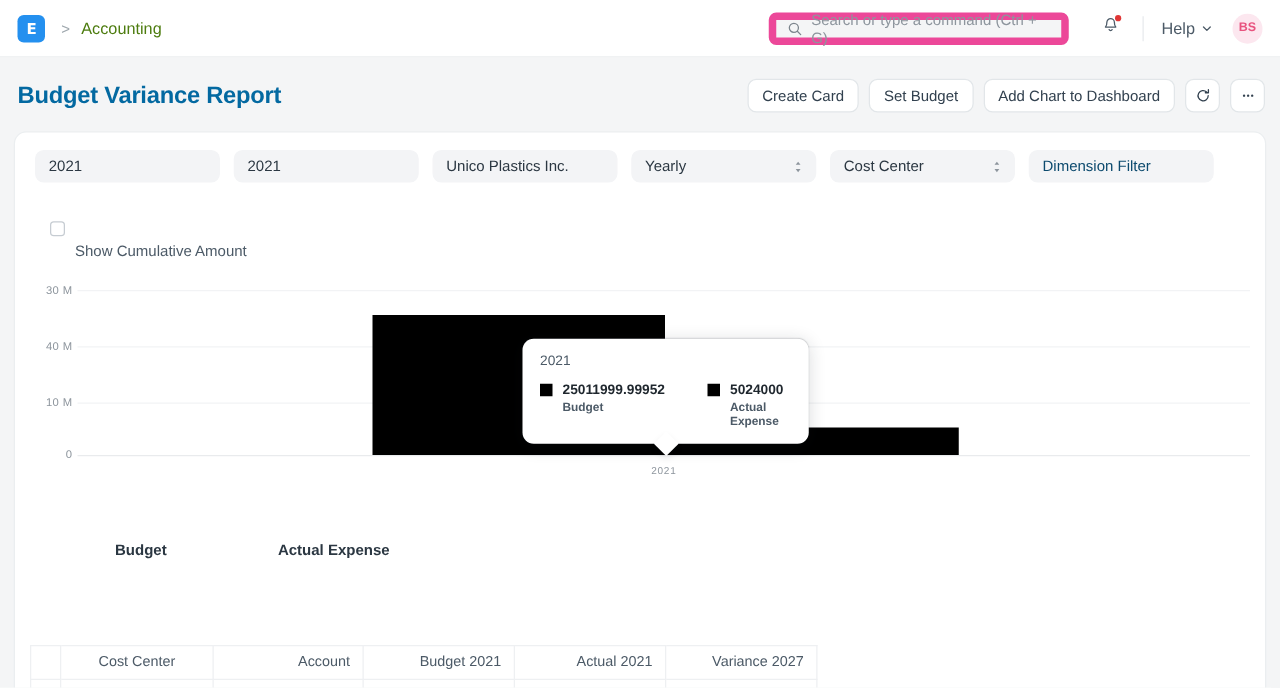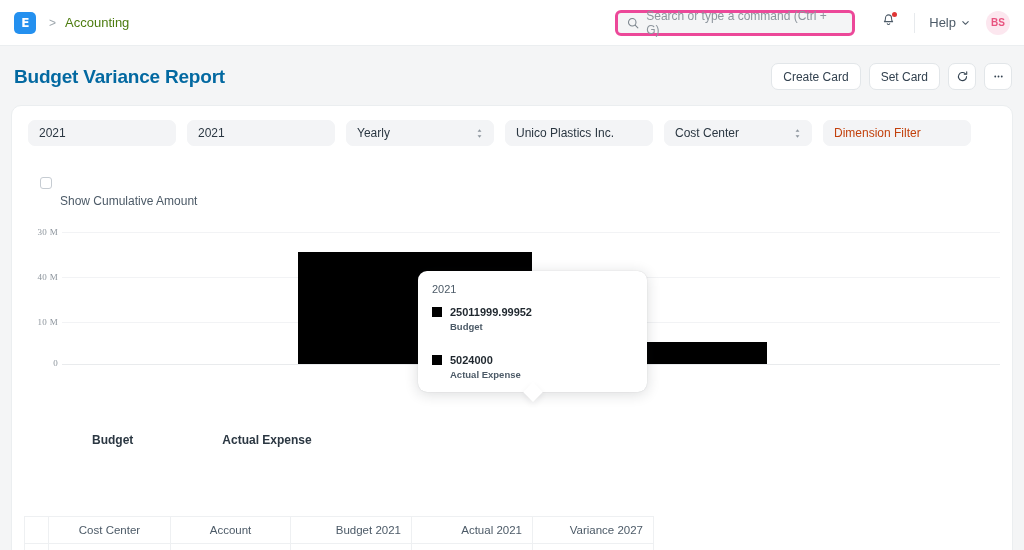--- a/index.html
+++ b/index.html
@@ -23,21 +23,21 @@
     background: #2490ef; color: #fff;
     display: flex; align-items: center; justify-content: center;
     font-size: 12px; font-weight: 700; letter-spacing: -0.5px;
     font-family: "DejaVu Sans", sans-serif;
   }
   .bc-sep { color: #9ea7ad; font-size: 12px; margin: 0 9px 0 13px; }
   .bc-item { color: #4d7c0f; font-size: 13px; }
   .nav-right { margin-left: auto; display: flex; align-items: center; gap: 0; }
   .search-box {
     width: 240px; height: 26px; background: #f4f5f6;
-    border: 3px solid #ec4899; border-radius: 6px;
+    border: 6px solid #ec4899; border-radius: 6px;
     display: flex; align-items: center; padding: 0 9px; gap: 7px;
   }
   .search-box .ph { color: #8d959d; font-size: 12px; }
   .bell-wrap { position: relative; margin-left: 22px; padding: 4px; cursor: pointer; }
   .bell-dot {
     position: absolute; top: 3px; right: 3px;
     width: 5px; height: 5px; border-radius: 50%; background: #e03636;
   }
   .nav-div { width: 1px; height: 20px; background: #e7eaed; margin: 0 14px; }
   .help-btn { display: flex; align-items: center; gap: 5px; color: #4c5a67; font-size: 13px; cursor: pointer; }
@@ -77,52 +77,52 @@
   .fld {
     height: 26px; background: #f3f4f6; border: 1px solid #f3f4f6;
     border-radius: 7px; display: flex; align-items: center;
     padding: 0 10px; font-size: 12px; color: #2b3742; cursor: pointer;
   }
   .fld.w1 { width: 148px; }
   .fld.w2 { width: 148px; }
   .fld.w3 { width: 148px; }
   .fld.w4 { width: 148px; }
   .fld.w5 { width: 148px; }
-  .fld.w6 { width: 148px; color: #c2410c; }
+  .fld.w6 { width: 148px; color: #0c4a6e; }
   .spin { margin-left: auto; display: flex; flex-direction: column; gap: 2px; color: #7c858d; line-height: 5px; font-size: 7px; }
 
   .cumu-row { display: flex; align-items: center; gap: 8px; padding: 12px 0 0 28px; }
   .cbox {
     width: 12px; height: 12px; border: 1px solid #c6ccd2;
     border-radius: 3px; background: #fff; cursor: pointer;
   }
   .cumu-label { font-size: 12px; color: #4c5a67; margin-top: 36px; }
 
   
-  .chart-area { position: relative; height: 200px; margin-top: 8px; font-family: Liberation Serif, serif; }
+  .chart-area { position: relative; height: 200px; margin-top: 8px; }
   .ytick {
     position: absolute; left: 0; width: 46px; text-align: right;
     font-size: 9px; color: #8d959d; letter-spacing: .3px;
   }
   .gline { position: absolute; left: 50px; right: 12px; height: 1px; background: #f2f3f5; }
   .baseline { position: absolute; left: 50px; right: 12px; height: 1px; background: #e9ebed; }
   .bar { position: absolute; background: #000000; }
   .xlabel {
     position: absolute; font-size: 8px; color: #8d959d; letter-spacing: .6px;
   }
 
   
   .tooltip {
     position: absolute; left: 406px; top: 165px; width: 229px;
     background: #ffffff; border-radius: 9px;
     box-shadow: 0 2px 14px rgba(22,30,40,.16), 0 0 1px rgba(22,30,40,.2);
     padding: 12px 14px 12px 14px; z-index: 5;
   }
   .tt-title { font-size: 11px; color: #4c5a67; margin-bottom: 11px; }
-  .tt-items { display: flex; gap: 22px; flex-direction: column; }
+  .tt-items { display: flex; gap: 34px; }
   .tt-item { display: flex; flex-direction: column; }
   .tt-top { display: flex; align-items: center; gap: 8px; }
   .tt-sw { width: 10px; height: 10px; background: #000; }
   .tt-val { font-size: 11px; color: #1f272e; font-weight: 600; }
   .tt-lbl { font-size: 9.5px; color: #4c5a67; font-weight: 600; margin-top: 3px; margin-left: 18px; }
   .tt-arrow {
     position: absolute; left: 108px; bottom: -7px;
     width: 14px; height: 14px; background: #fff; transform: rotate(45deg);
     box-shadow: 2px 2px 6px rgba(22,30,40,.08);
   }
@@ -139,21 +139,21 @@
   .table-wrap { position: absolute; left: 12px; right: 12px; top: 410px; }
   table { border-collapse: collapse; width: 630px; table-layout: fixed; }
   th, td {
     border: 1px solid #eef0f2; font-size: 11.5px;
     color: #32414f; height: 27px; padding: 0 10px;
     overflow: hidden; white-space: nowrap; text-overflow: ellipsis;
   }
   th { font-weight: 400; color: #4c5a67; background: #ffffff; }
   .c-idx { width: 24px; padding: 0; text-align: center; color: #7c858d; font-size: 10.5px; }
   .c-cc { width: 122px; }
-  .c-acct { width: 120px; }
+  .c-acct { width: 120px; text-align: right; }
   .c-num { width: 121px; text-align: right; }
 </style>
 </head>
 <body>
 
 <div class="navbar">
   <div class="brand-logo">E</div>
   <span class="bc-sep">&gt;</span>
   <span class="bc-item">Accounting</span>
 
@@ -184,21 +184,22 @@
     </div>
 
     <div class="avatar">BS</div>
   </div>
 </div>
 
 <div class="page-head">
   <div class="page-title">Budget Variance Report</div>
   <div class="head-actions">
     <div class="btn">Create Card</div>
-    <div class="btn">Set Card</div>
+    <div class="btn">Set Budget</div>
+    <div class="btn">Add Chart to Dashboard</div>
     <div class="btn btn-icon">
       <svg width="13" height="13" viewBox="0 0 16 16">
         <path d="M13 8a5 5 0 1 1-1.6-3.6" fill="none" stroke="#32414f" stroke-width="1.3" stroke-linecap="round"></path>
         <path d="M13.2 2.2v3h-3" fill="none" stroke="#32414f" stroke-width="1.3" stroke-linecap="round" stroke-linejoin="round"></path>
       </svg>
     </div>
     <div class="btn btn-icon">
       <svg width="13" height="13" viewBox="0 0 16 16">
         <circle cx="4" cy="8" r="1.15" fill="#32414f"></circle>
         <circle cx="8" cy="8" r="1.15" fill="#32414f"></circle>
@@ -209,32 +210,32 @@
 </div>
 
 <div class="card">
 
   <div class="filter-row">
     <div class="fld w1">
       <span>2021</span>
     </div>
     <div class="fld w2">
       <span>2021</span>
+    </div>
+    <div class="fld w4">
+      <span>Unico Plastics Inc.</span>
     </div>
     <div class="fld w3">
       <span>Yearly</span>
       <span class="spin">
         <svg width="7" height="11" viewBox="0 0 8 12">
           <path d="M4 1.2L6.2 4H1.8z" fill="#8d959d"></path>
           <path d="M4 10.8L1.8 8h4.4z" fill="#8d959d"></path>
         </svg>
       </span>
-    </div>
-    <div class="fld w4">
-      <span>Unico Plastics Inc.</span>
     </div>
     <div class="fld w5">
       <span>Cost Center</span>
       <span class="spin">
         <svg width="7" height="11" viewBox="0 0 8 12">
           <path d="M4 1.2L6.2 4H1.8z" fill="#8d959d"></path>
           <path d="M4 10.8L1.8 8h4.4z" fill="#8d959d"></path>
         </svg>
       </span>
     </div>

